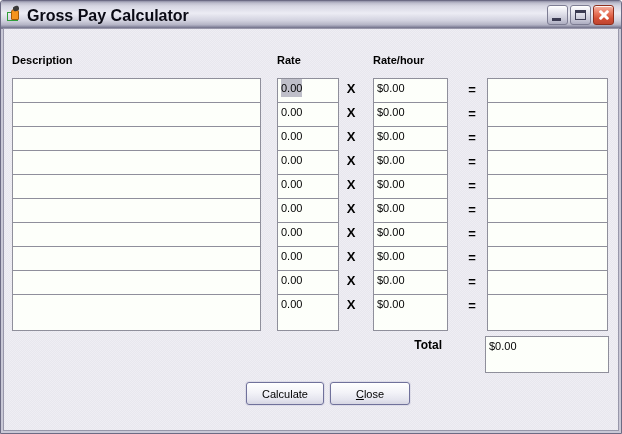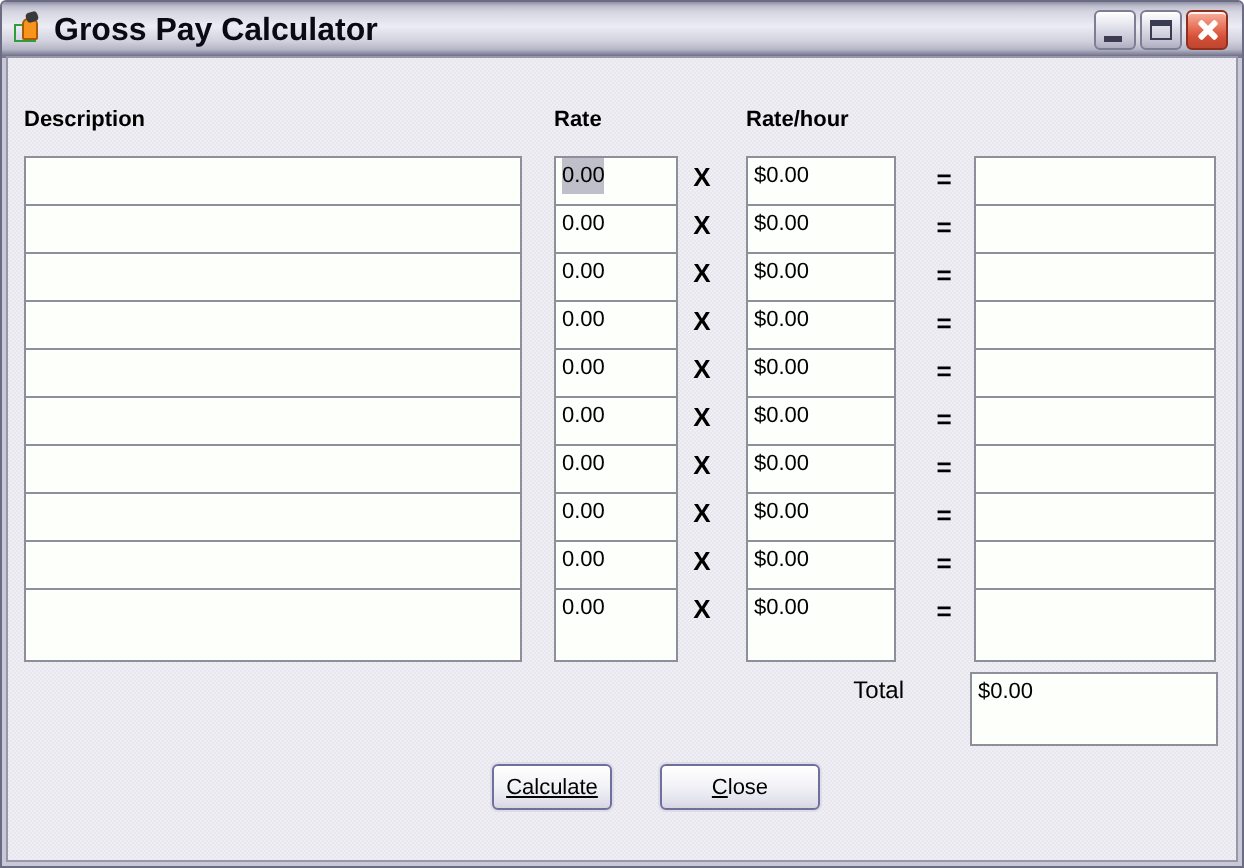--- a/index.html
+++ b/index.html
@@ -98,35 +98,35 @@
   .tb-result { left:483px; width:121px; }
 
   .op {
     position:absolute; top:3px; height:18px; text-align:center;
     font-size:13px; font-weight:bold; color:#000;
   }
   .op-mult { left:340px; width:14px; }
   .op-eq   { left:461px; width:14px; top:4px; }
 
   .total-label {
-    position:absolute; left:322px; top:309px; width:126px; height:16px;
-    text-align:right; font-size:12px; font-weight:normal; color:#000;
+    position:absolute; left:312px; top:309px; width:126px; height:16px;
+    text-align:right; font-size:12px; font-weight:bold; color:#000;
   }
   .tb-total { left:481px; top:307px; width:124px; }
 
   .btn {
     position:absolute; top:353px; height:23px;
     border:1px solid #70719b; border-radius:3px;
     background:linear-gradient(180deg,#ffffff 0%,#f3f3f8 45%,#e4e4ee 80%,#d6d6e3 100%);
     font-family:"Liberation Sans", sans-serif;
     font-size:11px; color:#000; text-align:center;
     box-shadow:0 0 0 1px #dddce8, inset 0 1px 0 #ffffff;
     cursor:default; padding:0;
   }
-  .btn-calculate { left:242px; width:60px;text-decoration:underline; }
+  .btn-calculate { left:242px; width:78px; }
   .btn-close     { left:326px; width:80px; }
   .btn u { text-decoration:underline; }
 </style>
 </head>
 <body>
 
 <div class="window">
 
   <div class="titlebar">
     <span class="app-icon">

